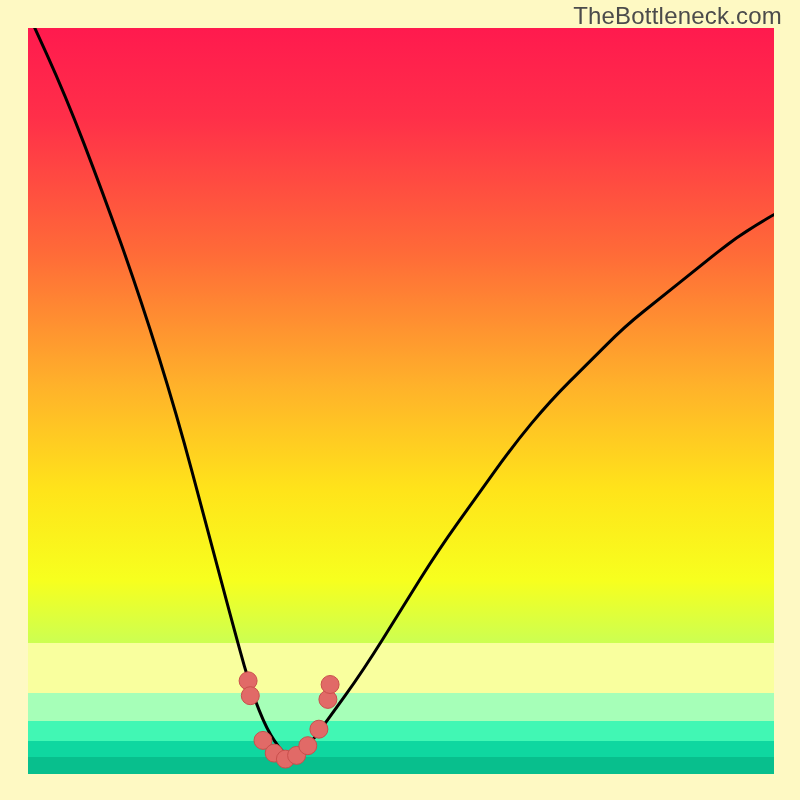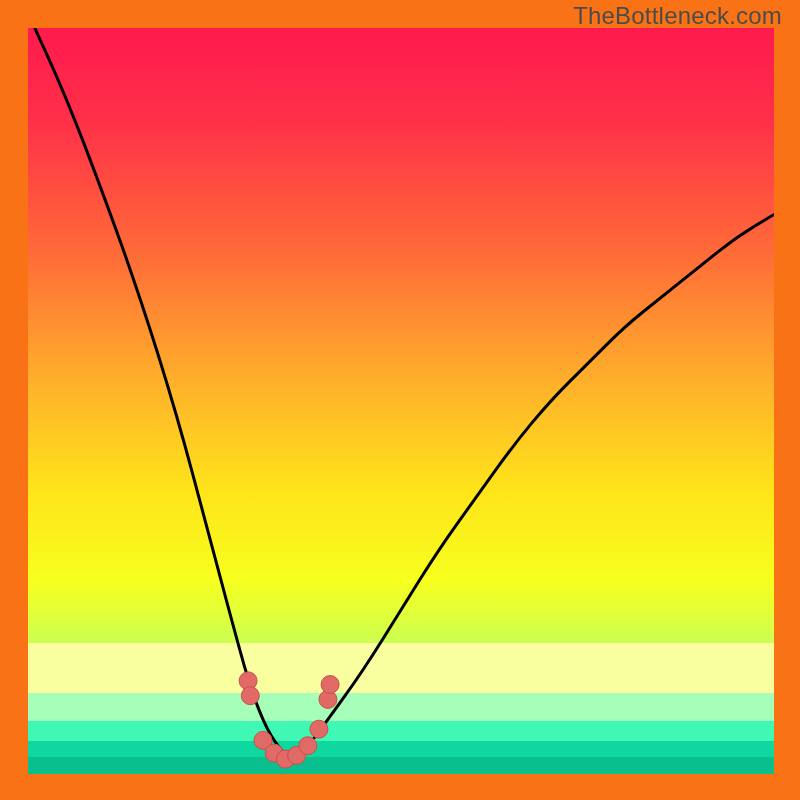--- a/index.html
+++ b/index.html
@@ -7,21 +7,21 @@
     padding: 0;
     width: 800px;
     height: 800px;
     overflow: hidden;
     background: #000;
     font-family: Arial, Helvetica, sans-serif;
   }
   .frame {
     width: 800px;
     height: 800px;
-    background: #f97316;
+    background: #fef9c3;
     position: relative;
   }
   .watermark {
     position: absolute;
     top: 2px;
     right: 18px;
     color: #4b4b4b;
     font-size: 24px;
     font-weight: 500;
     letter-spacing: 0.2px;

